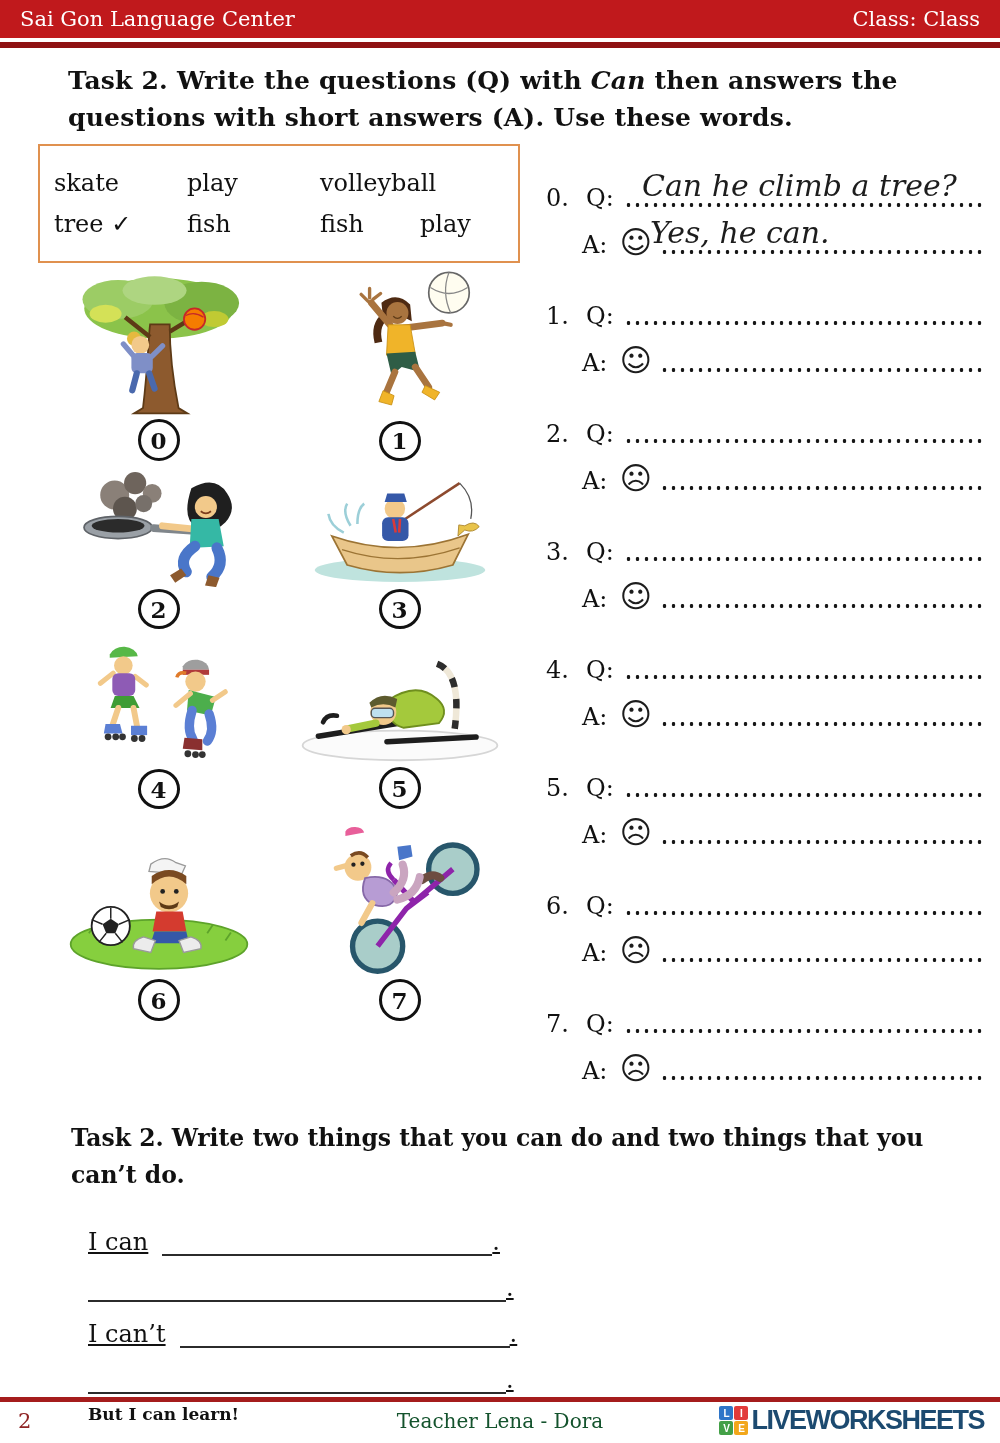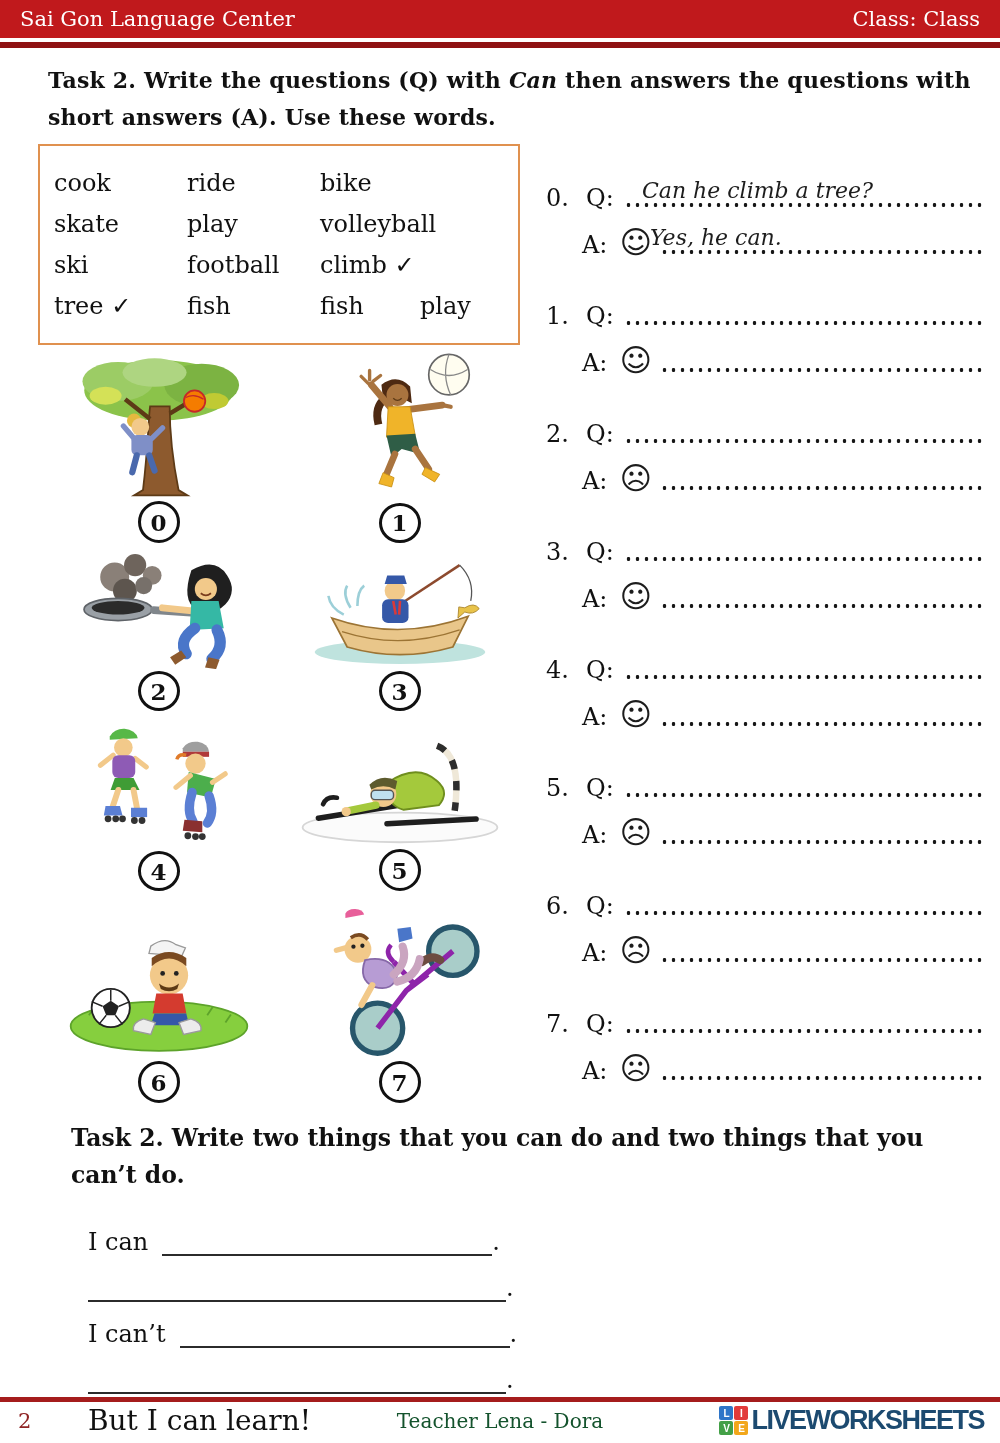--- a/index.html
+++ b/index.html
@@ -16,22 +16,22 @@
   
   .topbar {
     height:38px; background:#c0191c; color:#fff;
     display:flex; justify-content:space-between; align-items:center;
     padding:0 20px; font-size:21px;gap:13px;
   }
   .topbar-rule { height:6px; background:#8f1113; margin-top:4px; }
 
   
   .task1-title {
-    margin:14px 26px 8px 48px;
-    font-size:22px; font-weight:bold; line-height:37px;
+    margin:14px 26px 8px 68px;
+    font-size:25px; font-weight:bold; line-height:37px;
     letter-spacing:0.2px;
   }
   .task1-title i { font-style:italic; }
 
   
   .main { display:flex; padding-left:38px; padding-right:14px; }
   .left-col { width:482px; flex:none; }
   .right-col { flex:1; padding:26px 0 0 26px; }
 
   
@@ -78,35 +78,35 @@
     background-position:0 100%;
     background-repeat:repeat-x;
   }
   .face {
     font-family:"DejaVu Sans", sans-serif;
     font-size:31px; line-height:30px;
     margin:0 8px 2px 2px; color:#1c1c1c; flex:none;
   }
   .handwriting {
     position:absolute; font-style:italic;
-    font-size:22px; color:#1d1d1d; white-space:nowrap;
+    font-size:30px; color:#1d1d1d; white-space:nowrap;
   }
   .hand-q0 { left:96px; bottom:9px; }
   .hand-a0 { left:104px; bottom:9px; }
 
   
   .task2 { margin:6px 28px 0 48px; }
   .task2-title { font-size:23.5px; font-weight:bold; line-height:37px;margin-left:23px; }
   .task2-lines { margin:16px 0 0 40px; font-size:24px; }
-  .t2-line { height:46px; display:flex; align-items:flex-end; }
+  .t2-line { height:46px; display:flex; align-items:flex-end;text-decoration:underline; }
   .t2-prefix { margin-right:14px; }
   .blank { display:inline-block; border-bottom:2.5px solid #2b2b2b; height:30px; }
   .blank-short { width:330px; }
   .blank-long { width:418px; }
-  .t2-closing { margin-top:10px; font-size:28px; }
+  .t2-closing { margin-top:10px; font-size:17px;font-weight:bold; }
 
   
   .footer { position:absolute; left:0; right:0; bottom:0; }
   .footer-rule { height:5px; background:#a51c1c; }
   .footer-row {
     height:41px; display:flex; align-items:center;
     padding:0 16px 4px 18px; position:relative;
   }
   .page-num { color:#8f2424; font-size:21px; }
   .teacher {
@@ -143,33 +143,23 @@
 <div class="task1-title">
   <span>Task 2. Write the questions (Q) with </span><i>Can</i><span> then answers the questions with short answers (A). Use these words.</span>
 </div>
 
 <div class="main">
 
   <div class="left-col">
 
     <div class="wordbox">
       <div class="wb-row">
-        <span class="wb-cell">cook</span>
-        <span class="wb-cell">ride</span>
-        <span class="wb-cell">bike</span>
-      </div>
-      <div class="wb-row">
         <span class="wb-cell">skate</span>
         <span class="wb-cell">play</span>
         <span class="wb-cell">volleyball</span>
-      </div>
-      <div class="wb-row">
-        <span class="wb-cell">ski</span>
-        <span class="wb-cell">football</span>
-        <span class="wb-cell">climb ✓</span>
       </div>
       <div class="wb-row wb-row4">
         <span class="wb-cell">tree ✓</span>
         <span class="wb-cell">fish</span>
         <span class="wb-cell">fish</span>
         <span class="wb-cell">play</span>
       </div>
     </div>
 
     <div class="images-grid">

